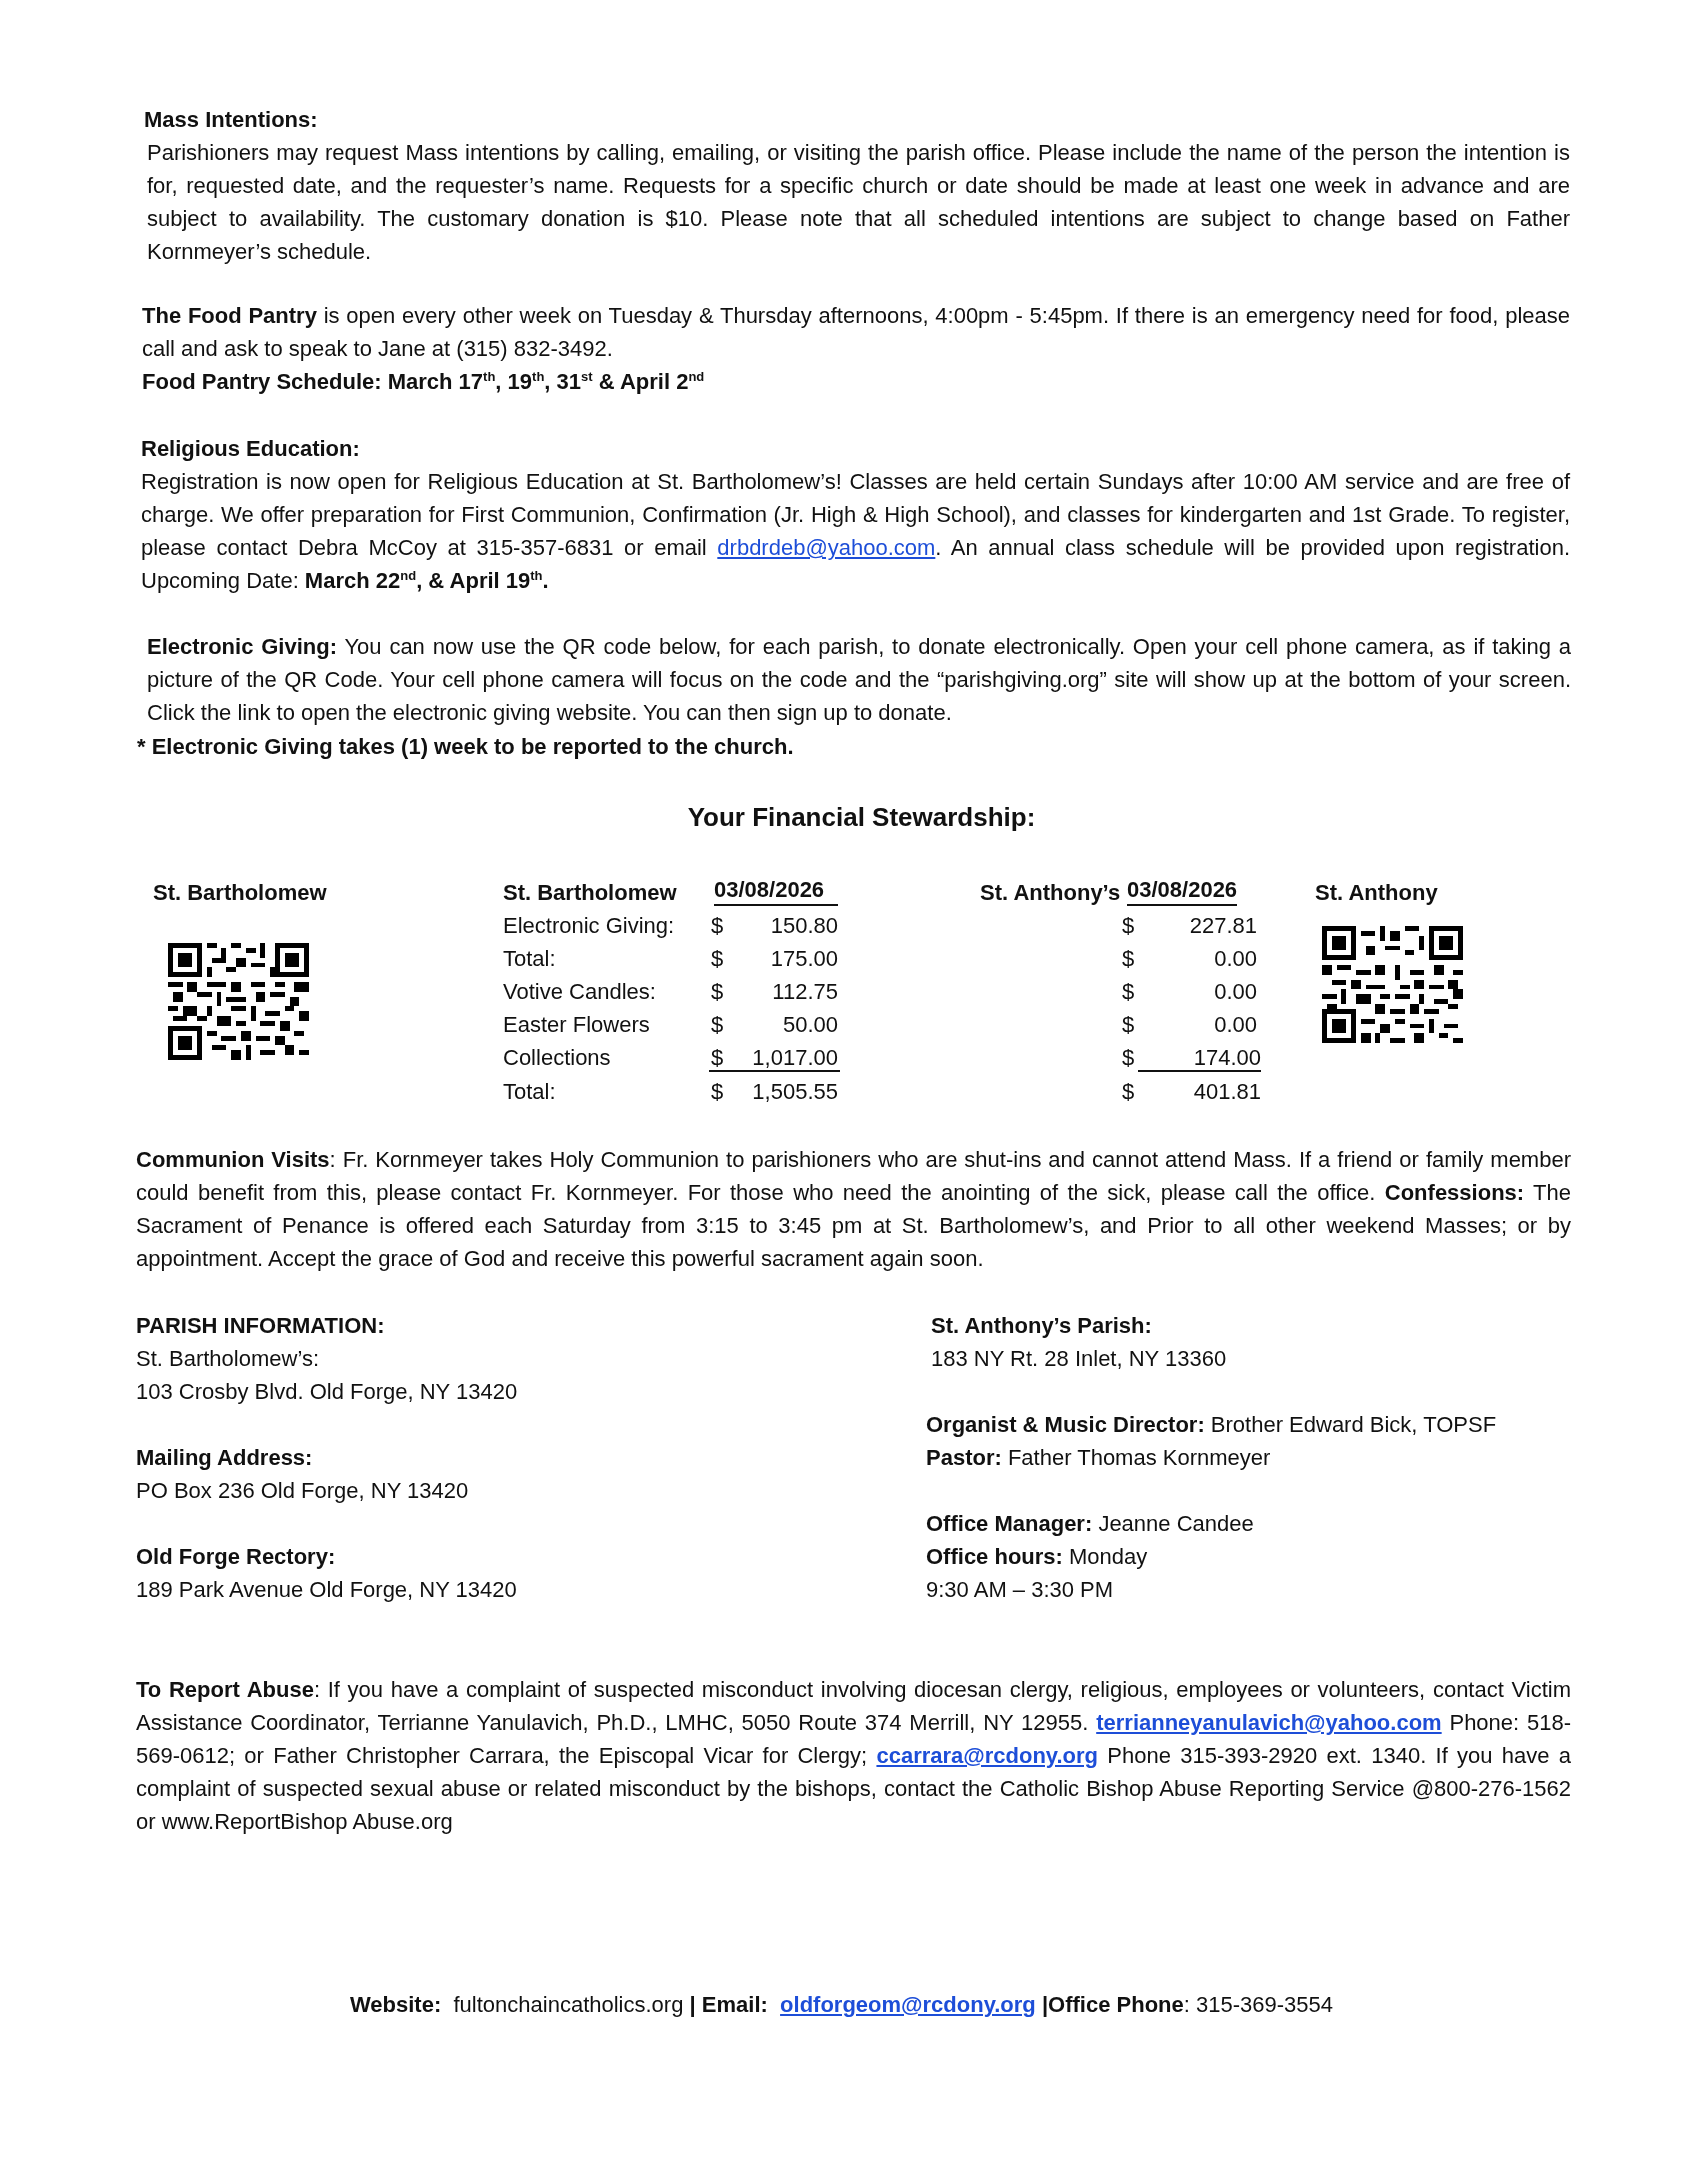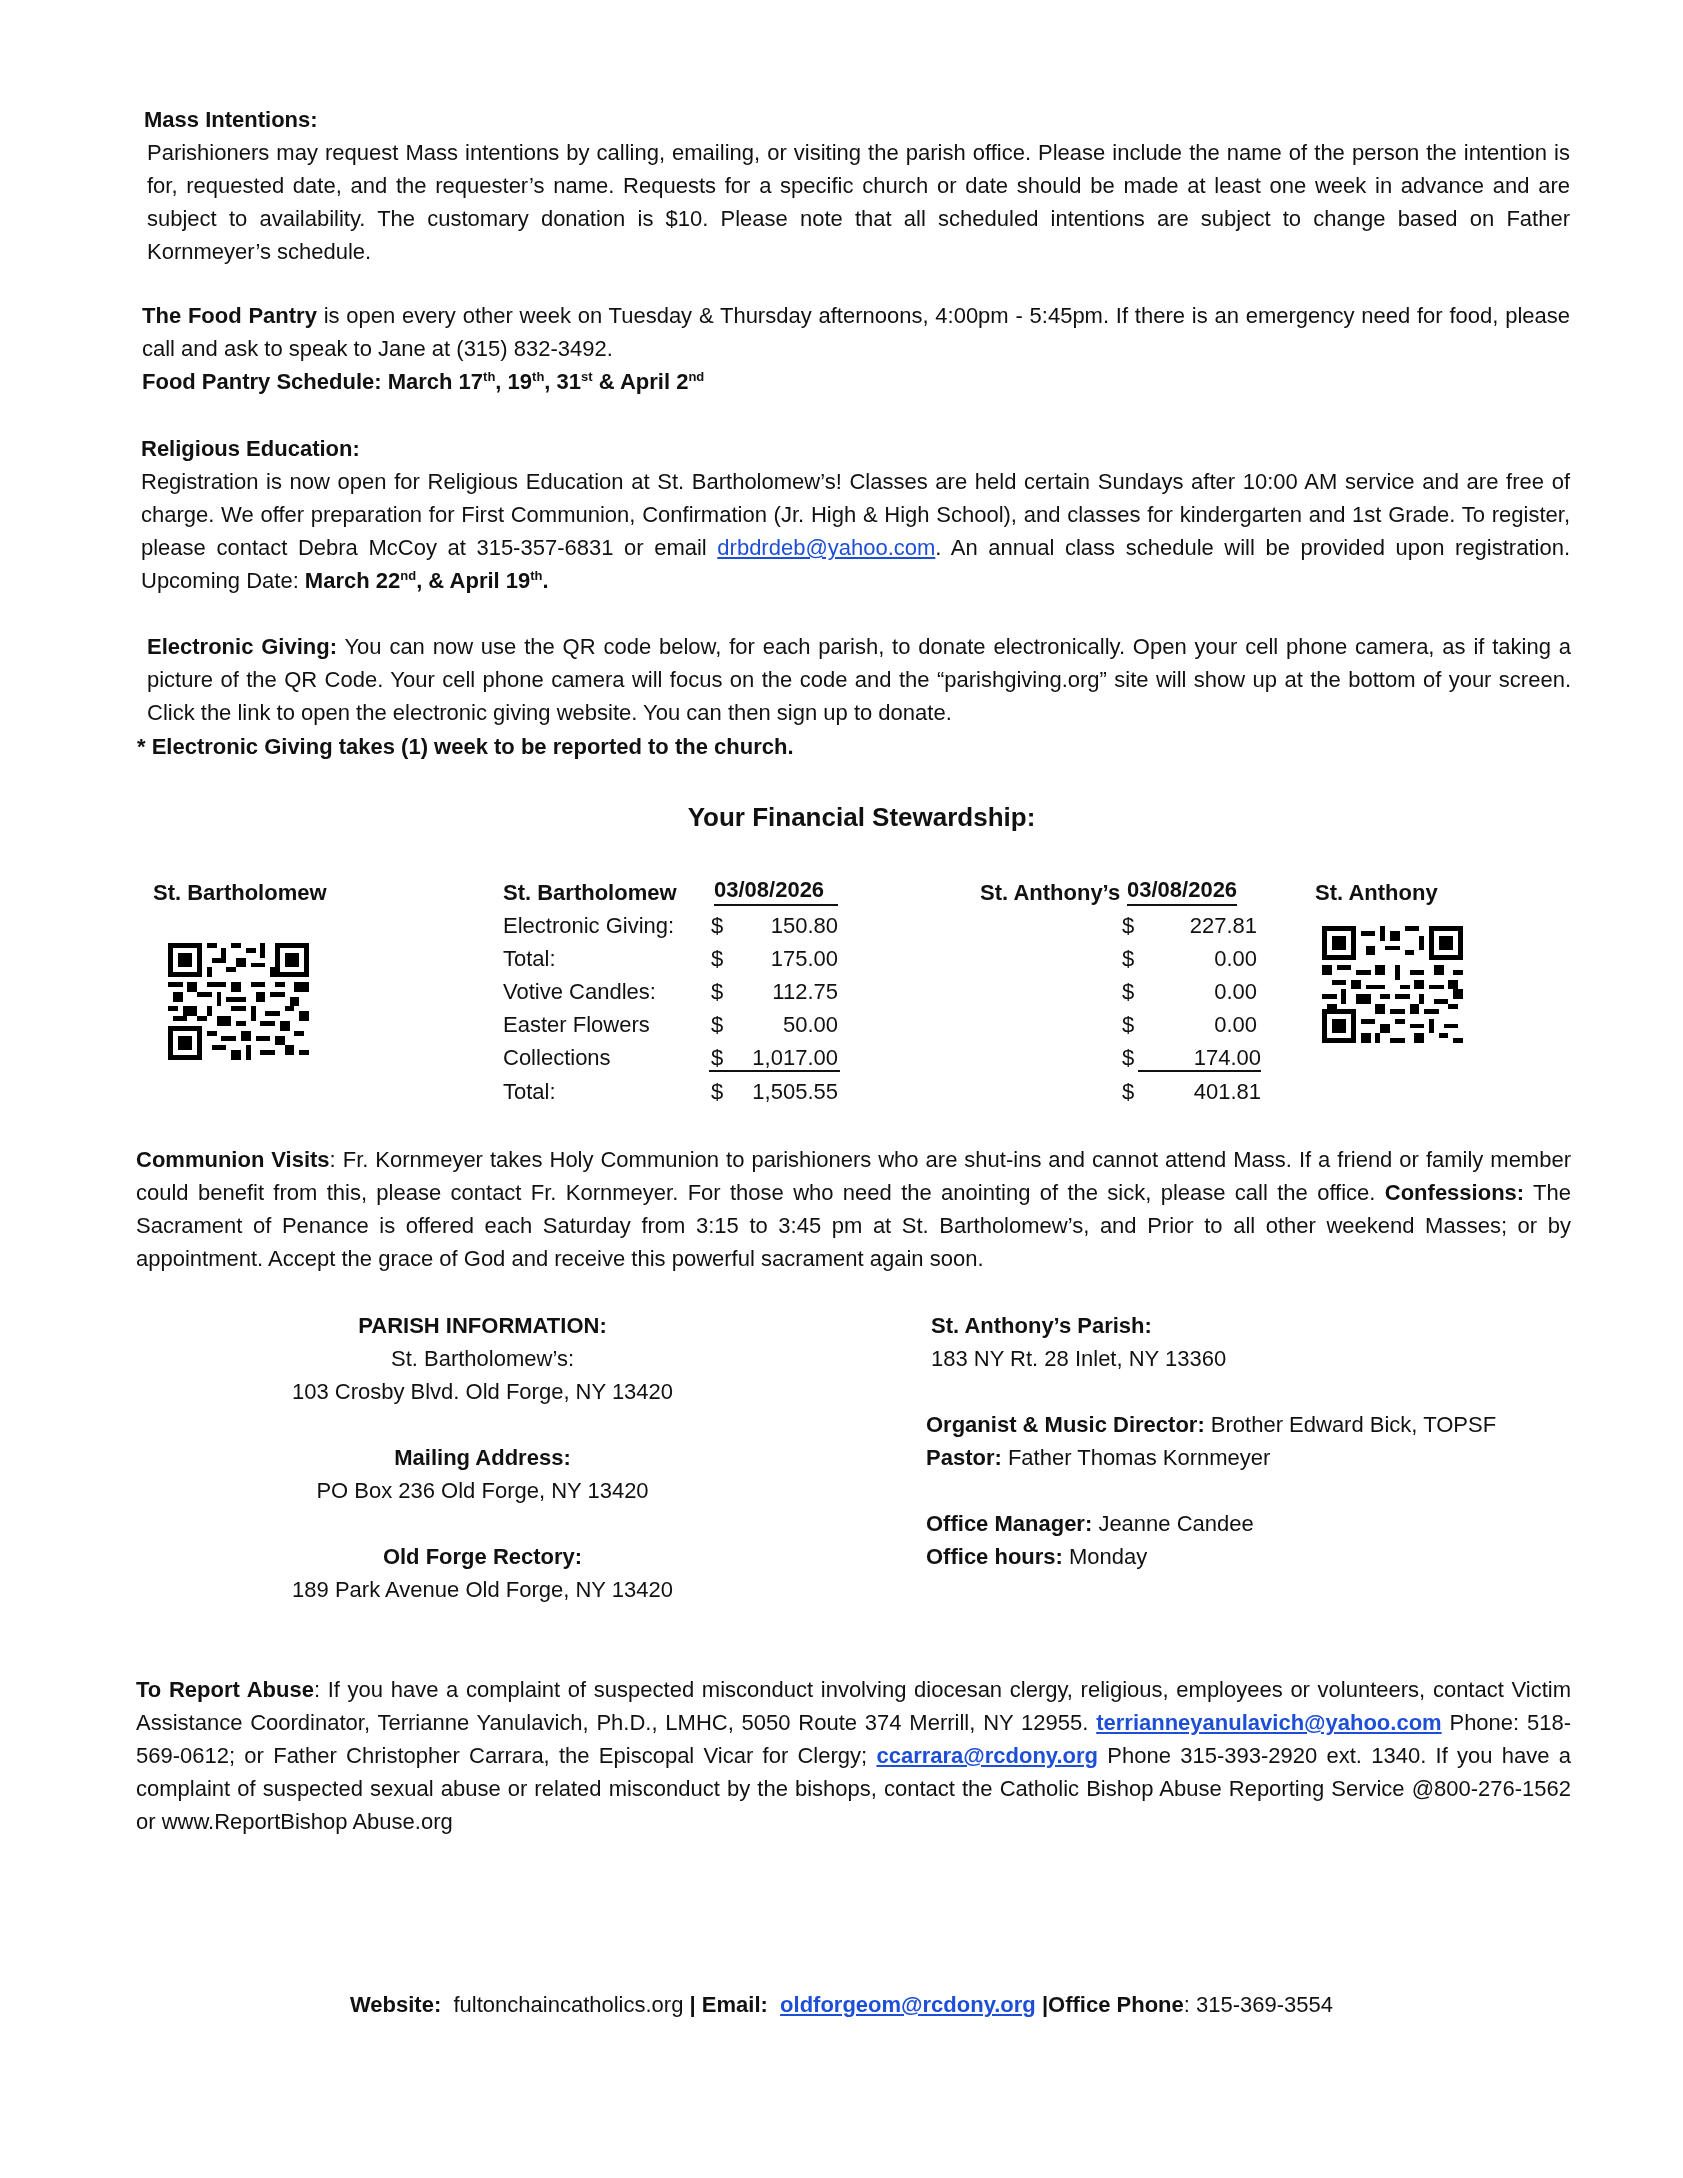--- a/index.html
+++ b/index.html
@@ -262,41 +262,42 @@
     </g>
   </svg>
 </div>
 
 <div class="sec" style="top:1143px; left:136px; width:1435px;">
   <div class="para">
     <span class="b">Communion Visits</span><span>: Fr. Kornmeyer takes Holy Communion to parishioners who are shut-ins and cannot attend Mass. If a friend or family member could benefit from this, please contact Fr. Kornmeyer. For those who need the anointing of the sick, please call the office. </span><span class="b">Confessions:</span><span>  The Sacrament of Penance is offered each Saturday from 3:15 to 3:45 pm at St. Bartholomew’s, and Prior to all other weekend Masses; or by appointment.  Accept the grace of God and receive this powerful sacrament again soon.</span>
   </div>
 </div>
 
-<div class="col" style="top:1309px; left:136px; width:693px;text-align:center;">
+<div class="col" style="top:1309px; left:136px; width:693px;">
   <div class="b">PARISH INFORMATION:</div>
   <div>St. Bartholomew’s:</div>
   <div>103 Crosby Blvd. Old Forge, NY 13420</div>
   <div style="height:33px;"></div>
   <div class="b">Mailing Address:</div>
   <div>PO Box 236 Old Forge, NY 13420</div>
   <div style="height:33px;"></div>
   <div class="b">Old Forge Rectory:</div>
   <div>189 Park Avenue Old Forge, NY 13420</div>
 </div>
 
 <div class="col" style="top:1309px; left:926px; width:693px;">
   <div class="b" style="padding-left:5px;">St. Anthony’s Parish:</div>
   <div style="padding-left:5px;">183 NY Rt. 28 Inlet, NY 13360</div>
   <div style="height:33px;"></div>
   <div><span class="b">Organist &amp; Music Director:</span><span> Brother Edward Bick, TOPSF</span></div>
   <div><span class="b">Pastor:</span><span> Father Thomas Kornmeyer</span></div>
   <div style="height:33px;"></div>
   <div><span class="b">Office Manager:</span><span> Jeanne Candee</span></div>
   <div><span class="b">Office hours:</span><span> Monday</span></div>
+  <div>9:30 AM – 3:30 PM</div>
 </div>
 
 <div class="sec" style="top:1673px; left:136px; width:1435px;">
   <div class="para">
     <span class="b">To Report Abuse</span><span>: If you have a complaint of suspected misconduct involving diocesan clergy, religious, employees or volunteers, contact Victim Assistance Coordinator, Terrianne Yanulavich, Ph.D., LMHC, 5050 Route 374 Merrill, NY 12955. </span><a class="link b">terrianneyanulavich@yahoo.com</a><span> Phone: 518-569-0612; or Father Christopher Carrara, the Episcopal Vicar for Clergy; </span><a class="link b">ccarrara@rcdony.org</a><span> Phone 315-393-2920 ext. 1340.  If you have a complaint of suspected sexual abuse or related misconduct by the bishops, contact the Catholic Bishop Abuse Reporting Service @800-276-1562 or www.ReportBishop Abuse.org</span>
   </div>
 </div>
 
 <div class="footer">
   <span class="b">Website:</span><span style="white-space:pre;">  fultonchaincatholics.org </span><span class="b">| </span><span class="b">Email:</span>&nbsp;&nbsp;<a class="link b">oldforgeom@rcdony.org</a><span class="b"> |</span><span class="b">Office Phone</span><span>: 315-369-3554</span>

